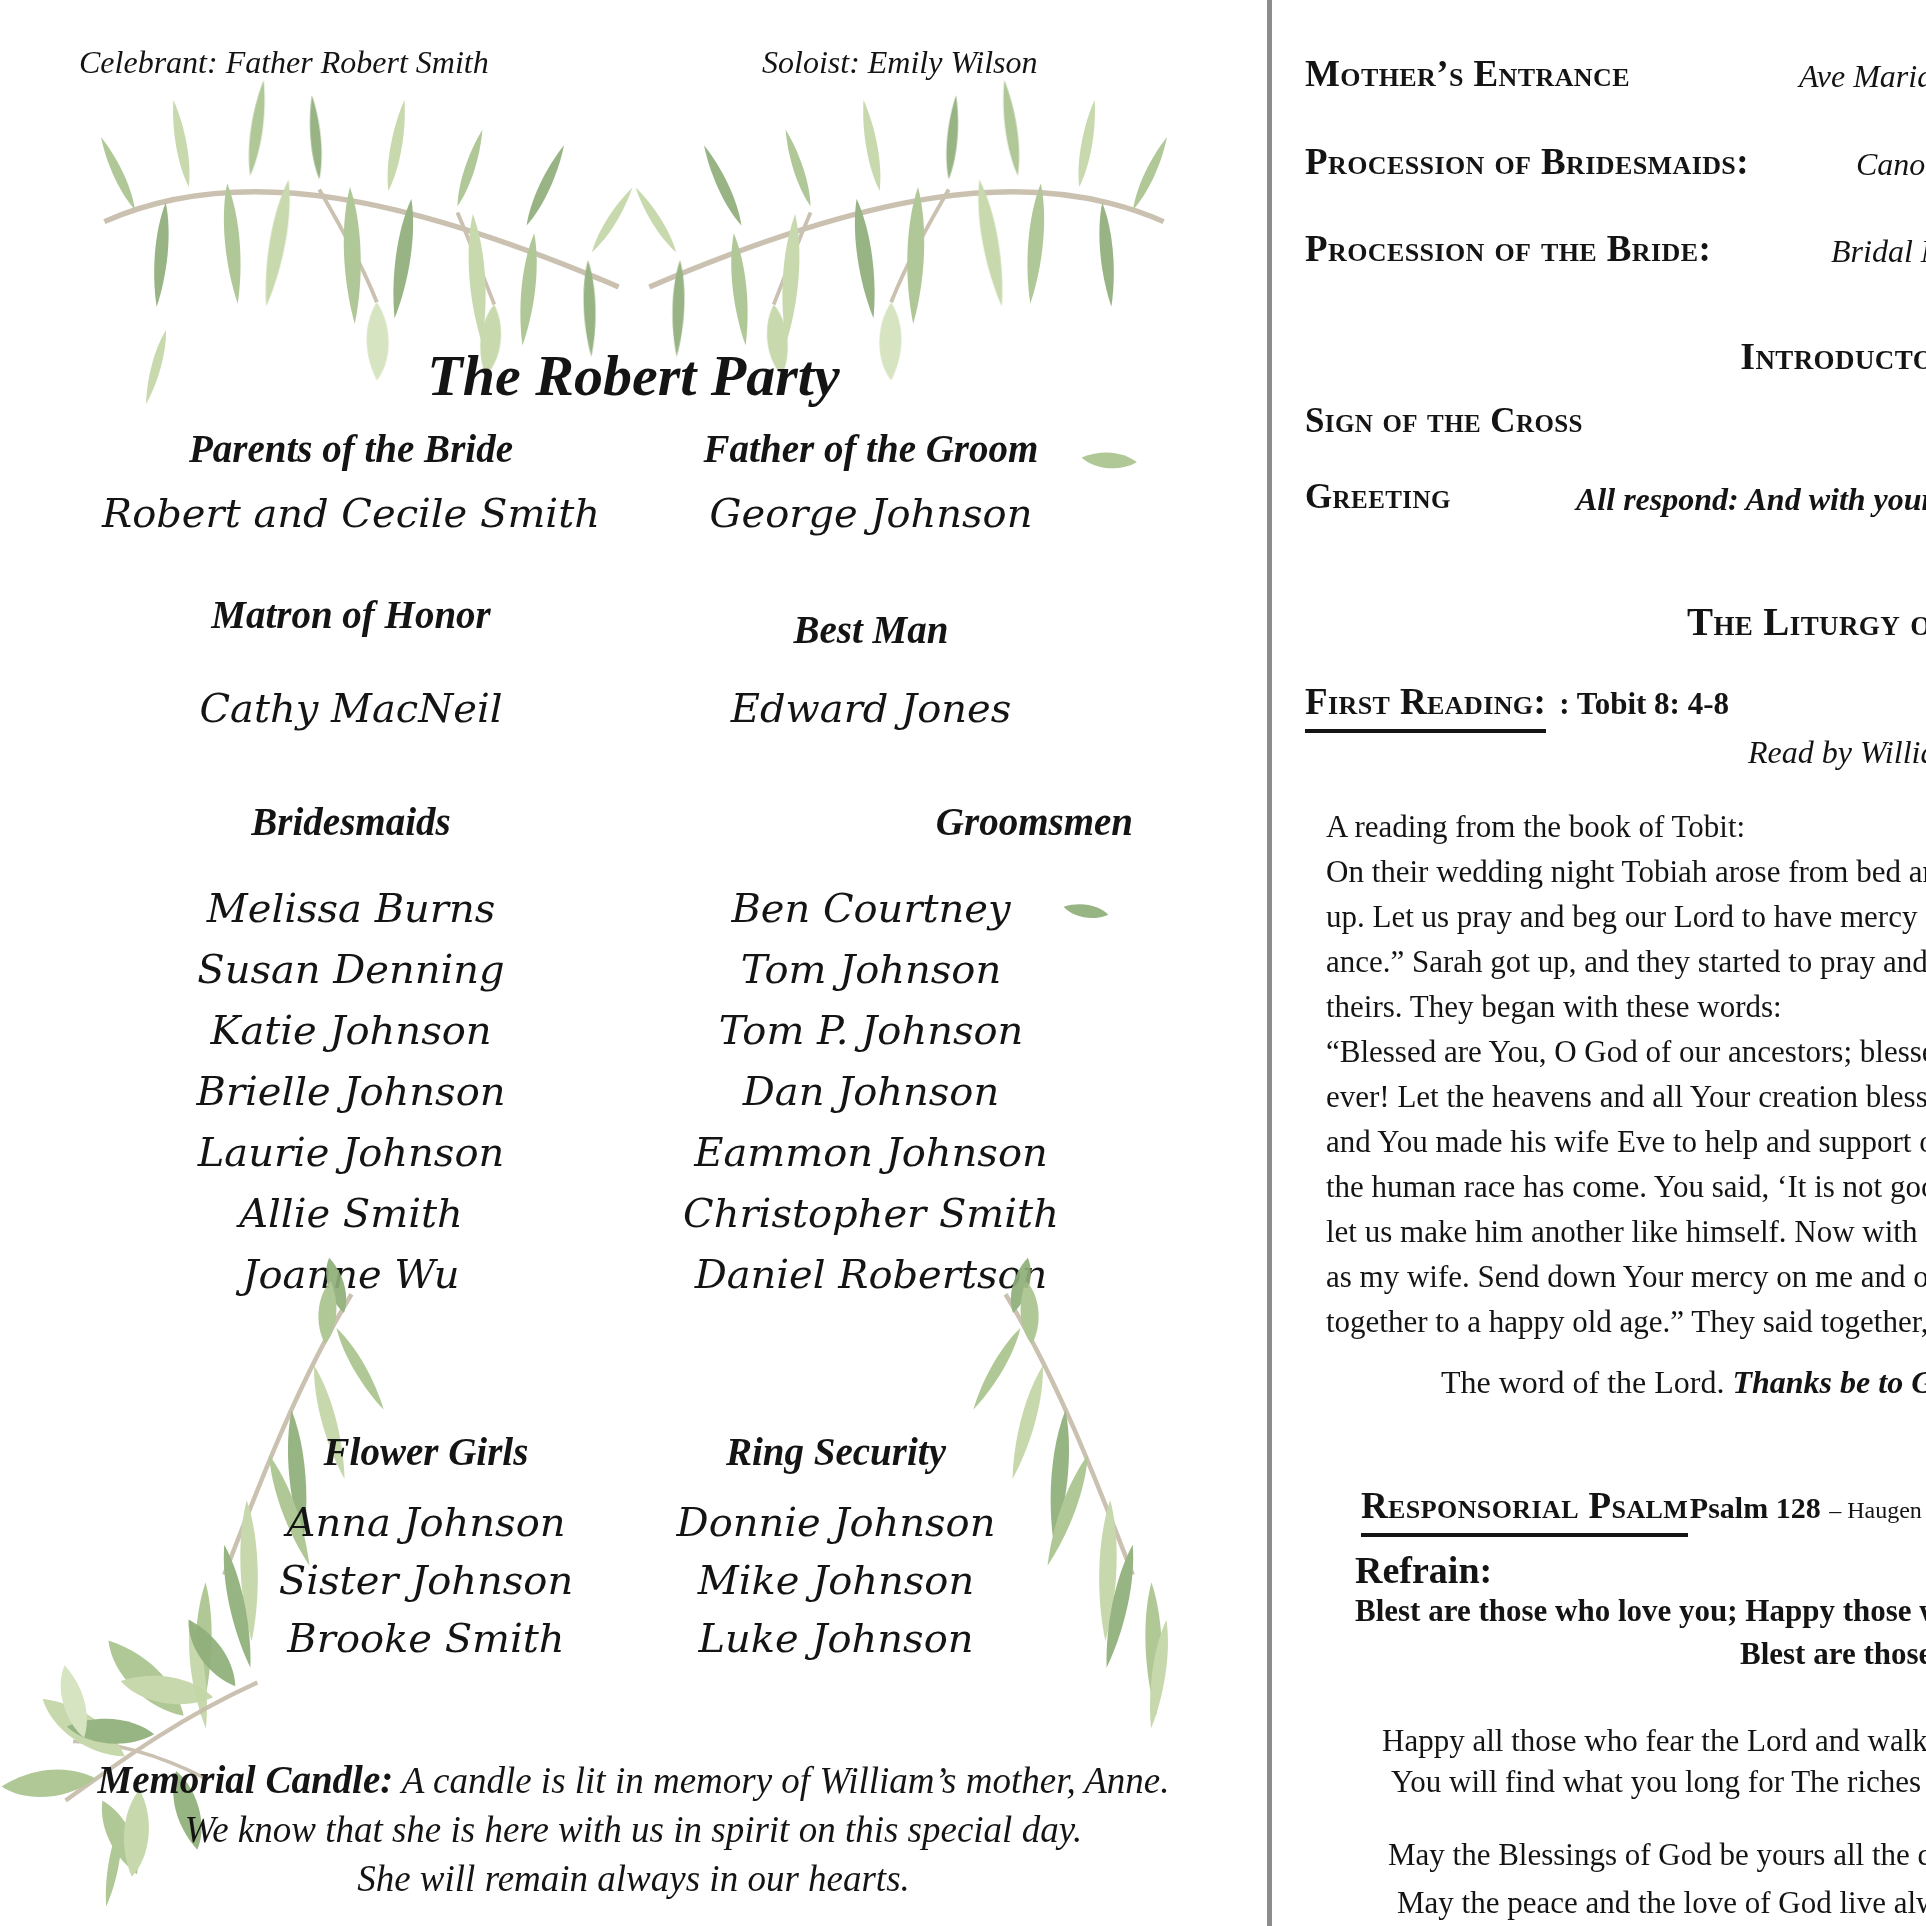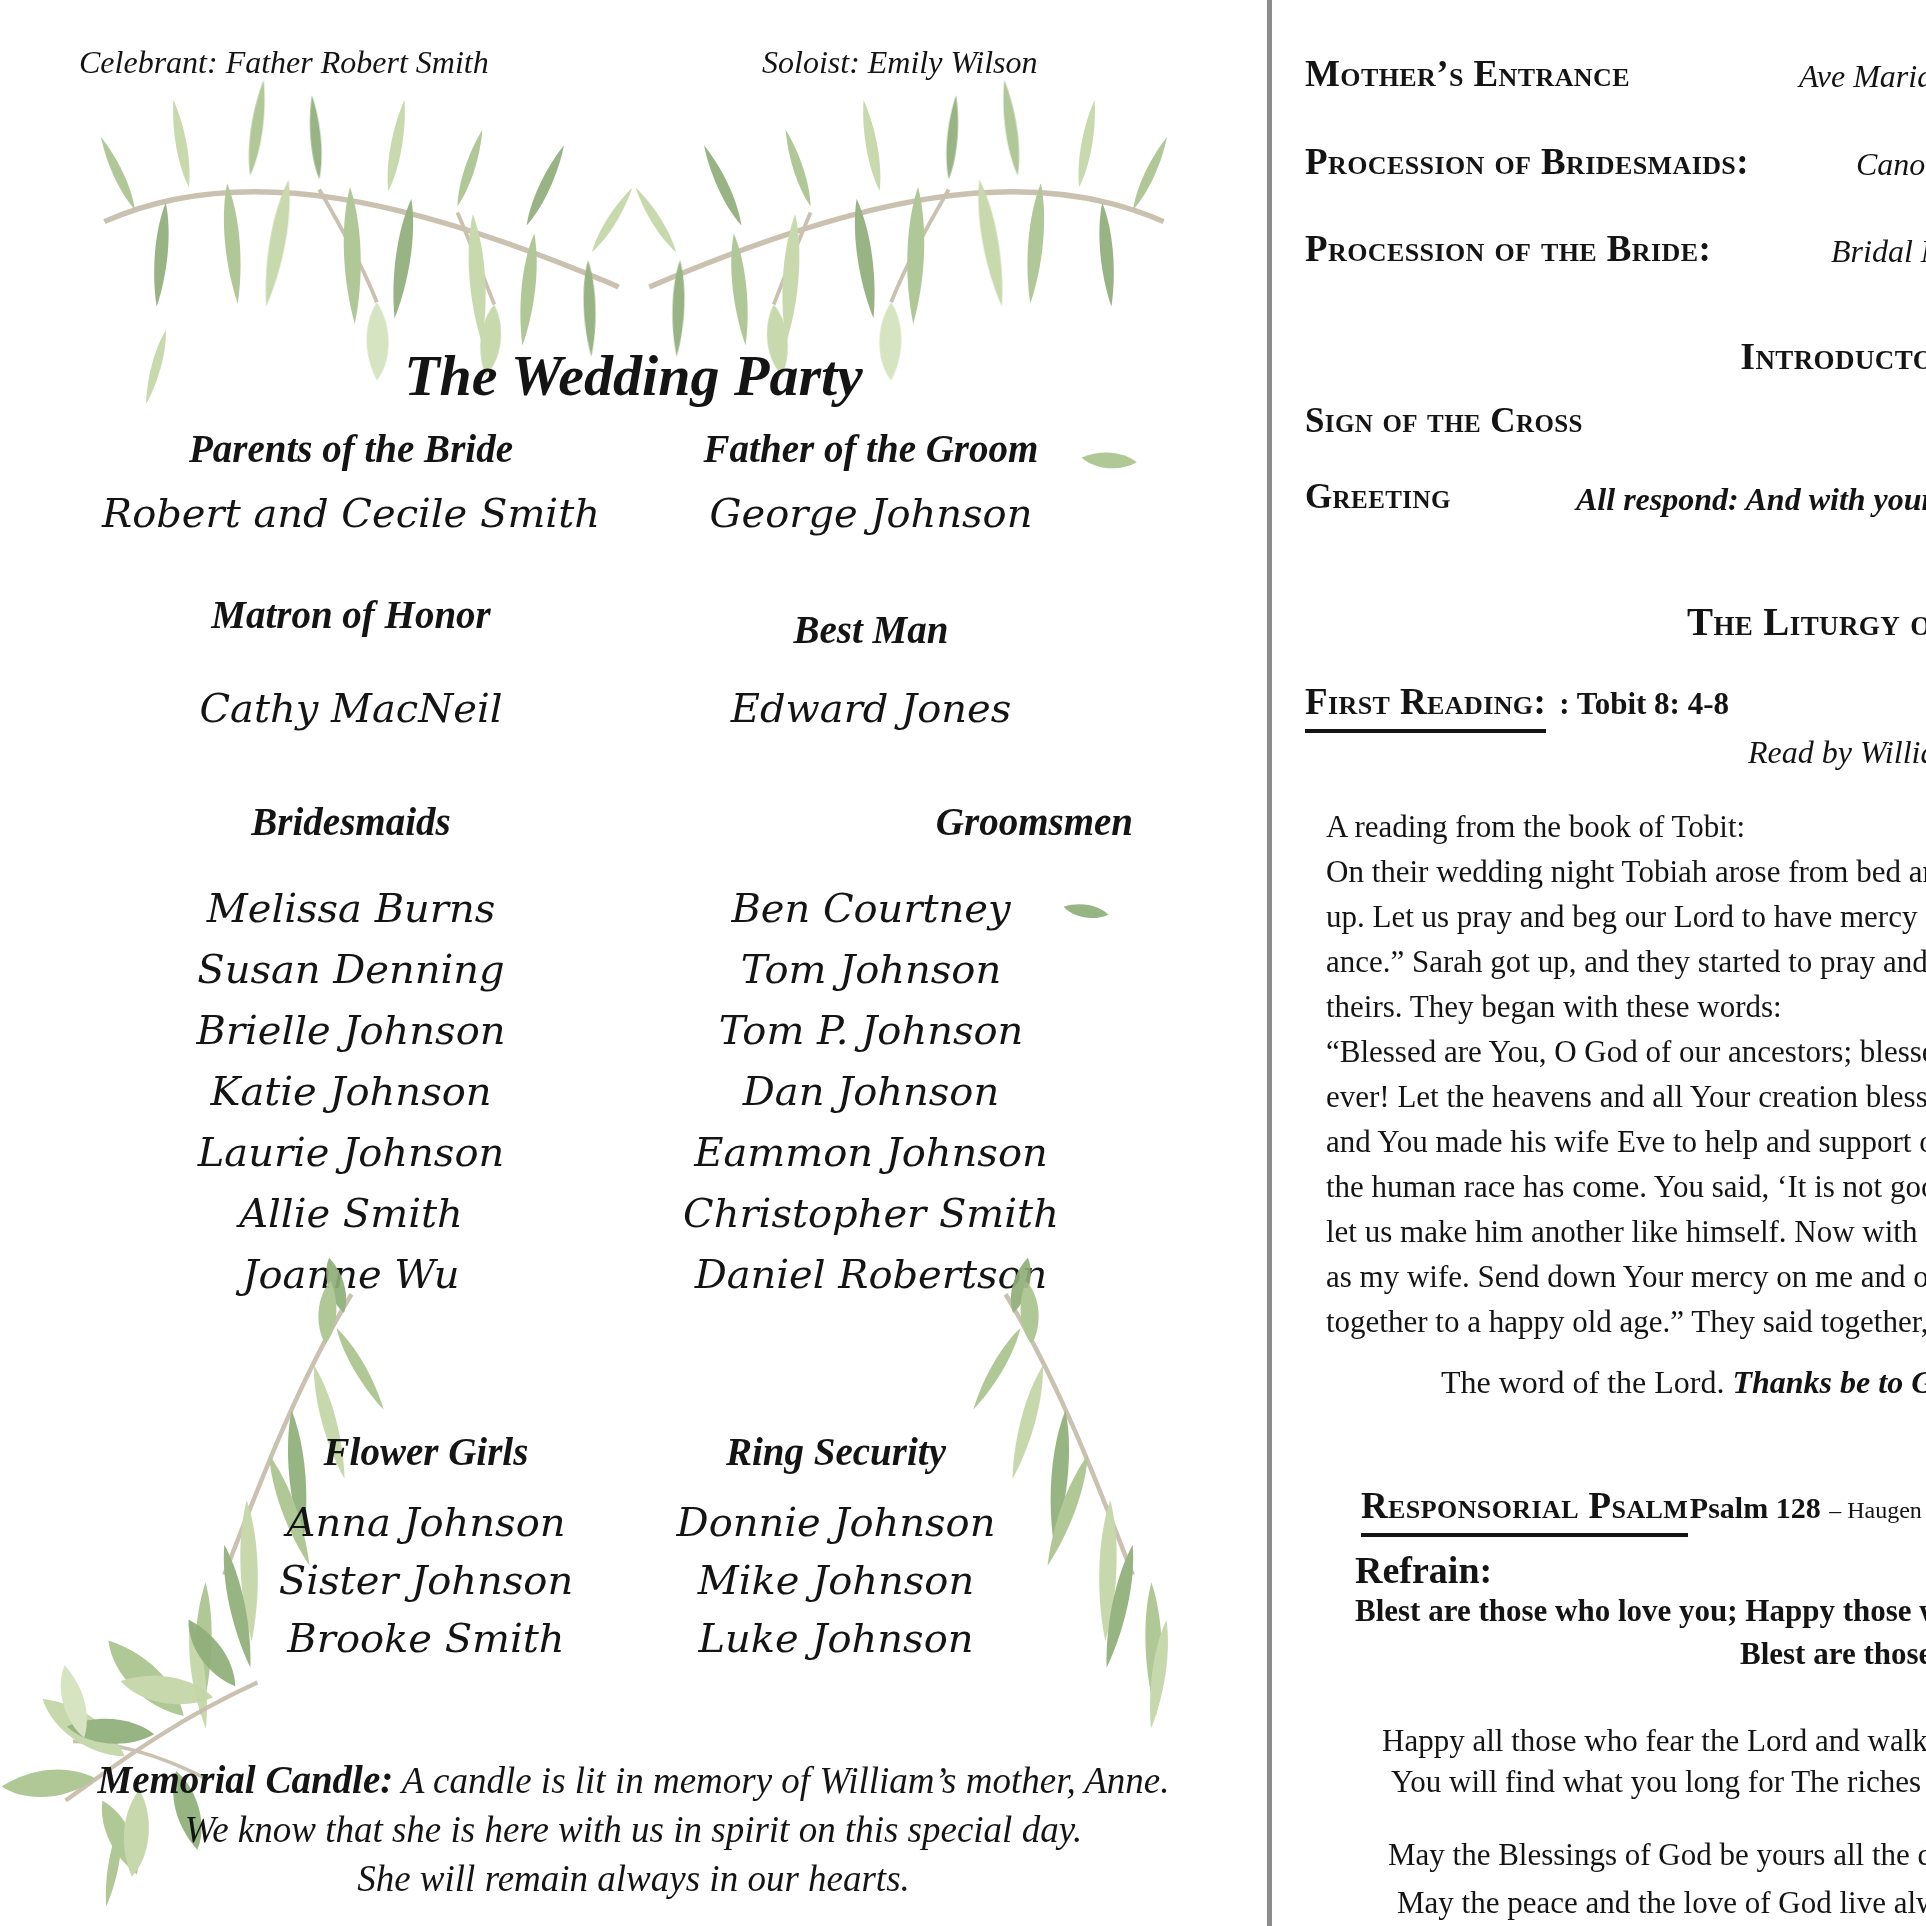--- a/index.html
+++ b/index.html
@@ -115,21 +115,21 @@
   <svg class="leafy" style="left:89px;top:106px;" width="1090" height="239" viewBox="0 0 1420 310">
     <use href="#halfBranch"></use>
     <use href="#halfBranch" transform="translate(1420 0) scale(-1 1)"></use>
   </svg>
 
   <svg class="leafy" style="left:139px;top:326px;" width="54" height="85" viewBox="0 0 70 110">
     <use href="#leafA" fill="#c3d6a6" transform="translate(35 5) rotate(195) scale(0.95)"></use>
   </svg>
 
   <div class="t center" style="top:342px;font-size:58px;">
-    <span class="bi">The Wedding Party</span>
+    <span class="bi">The Robert Party</span>
   </div>
 
   <div class="t colA role-head" style="top:426px;">Parents of the Bride</div>
   <div class="t colB role-head" style="top:426px;">Father of the Groom</div>
   <div class="t colA script name" style="top:490px;">Robert and Cecile Smith</div>
   <div class="t colB script name" style="top:490px;">George Johnson</div>
 
   <svg class="leafy" style="left:1129px;top:420px;" width="58" height="50" viewBox="0 0 75 65">
     <use href="#leafB" fill="#a9c48e" transform="translate(10 55) rotate(-100) scale(0.85)"></use>
   </svg>
@@ -138,22 +138,22 @@
   <div class="t colB role-head" style="top:607px;">Best Man</div>
   <div class="t colA script name" style="top:685px;">Cathy MacNeil</div>
   <div class="t colB script name" style="top:685px;">Edward Jones</div>
 
   <div class="t colA role-head" style="top:799px;">Bridesmaids</div>
   <div class="t colB role-head" style="top:799px;text-align:right;">Groomsmen</div>
 
   <div class="t colA script name-list" style="top:878px;">
     <div>Melissa Burns</div>
     <div>Susan Denning</div>
+    <div>Katie Johnson</div>
     <div>Brielle Johnson</div>
-    <div>Katie Johnson</div>
     <div>Laurie Johnson</div>
     <div>Allie Smith</div>
     <div>Joanne Wu</div>
   </div>
   <div class="t colB script name-list" style="top:878px;">
     <div>Ben Courtney</div>
     <div>Tom Johnson</div>
     <div>Tom P. Johnson</div>
     <div>Dan Johnson</div>
     <div>Eammon Johnson</div>

